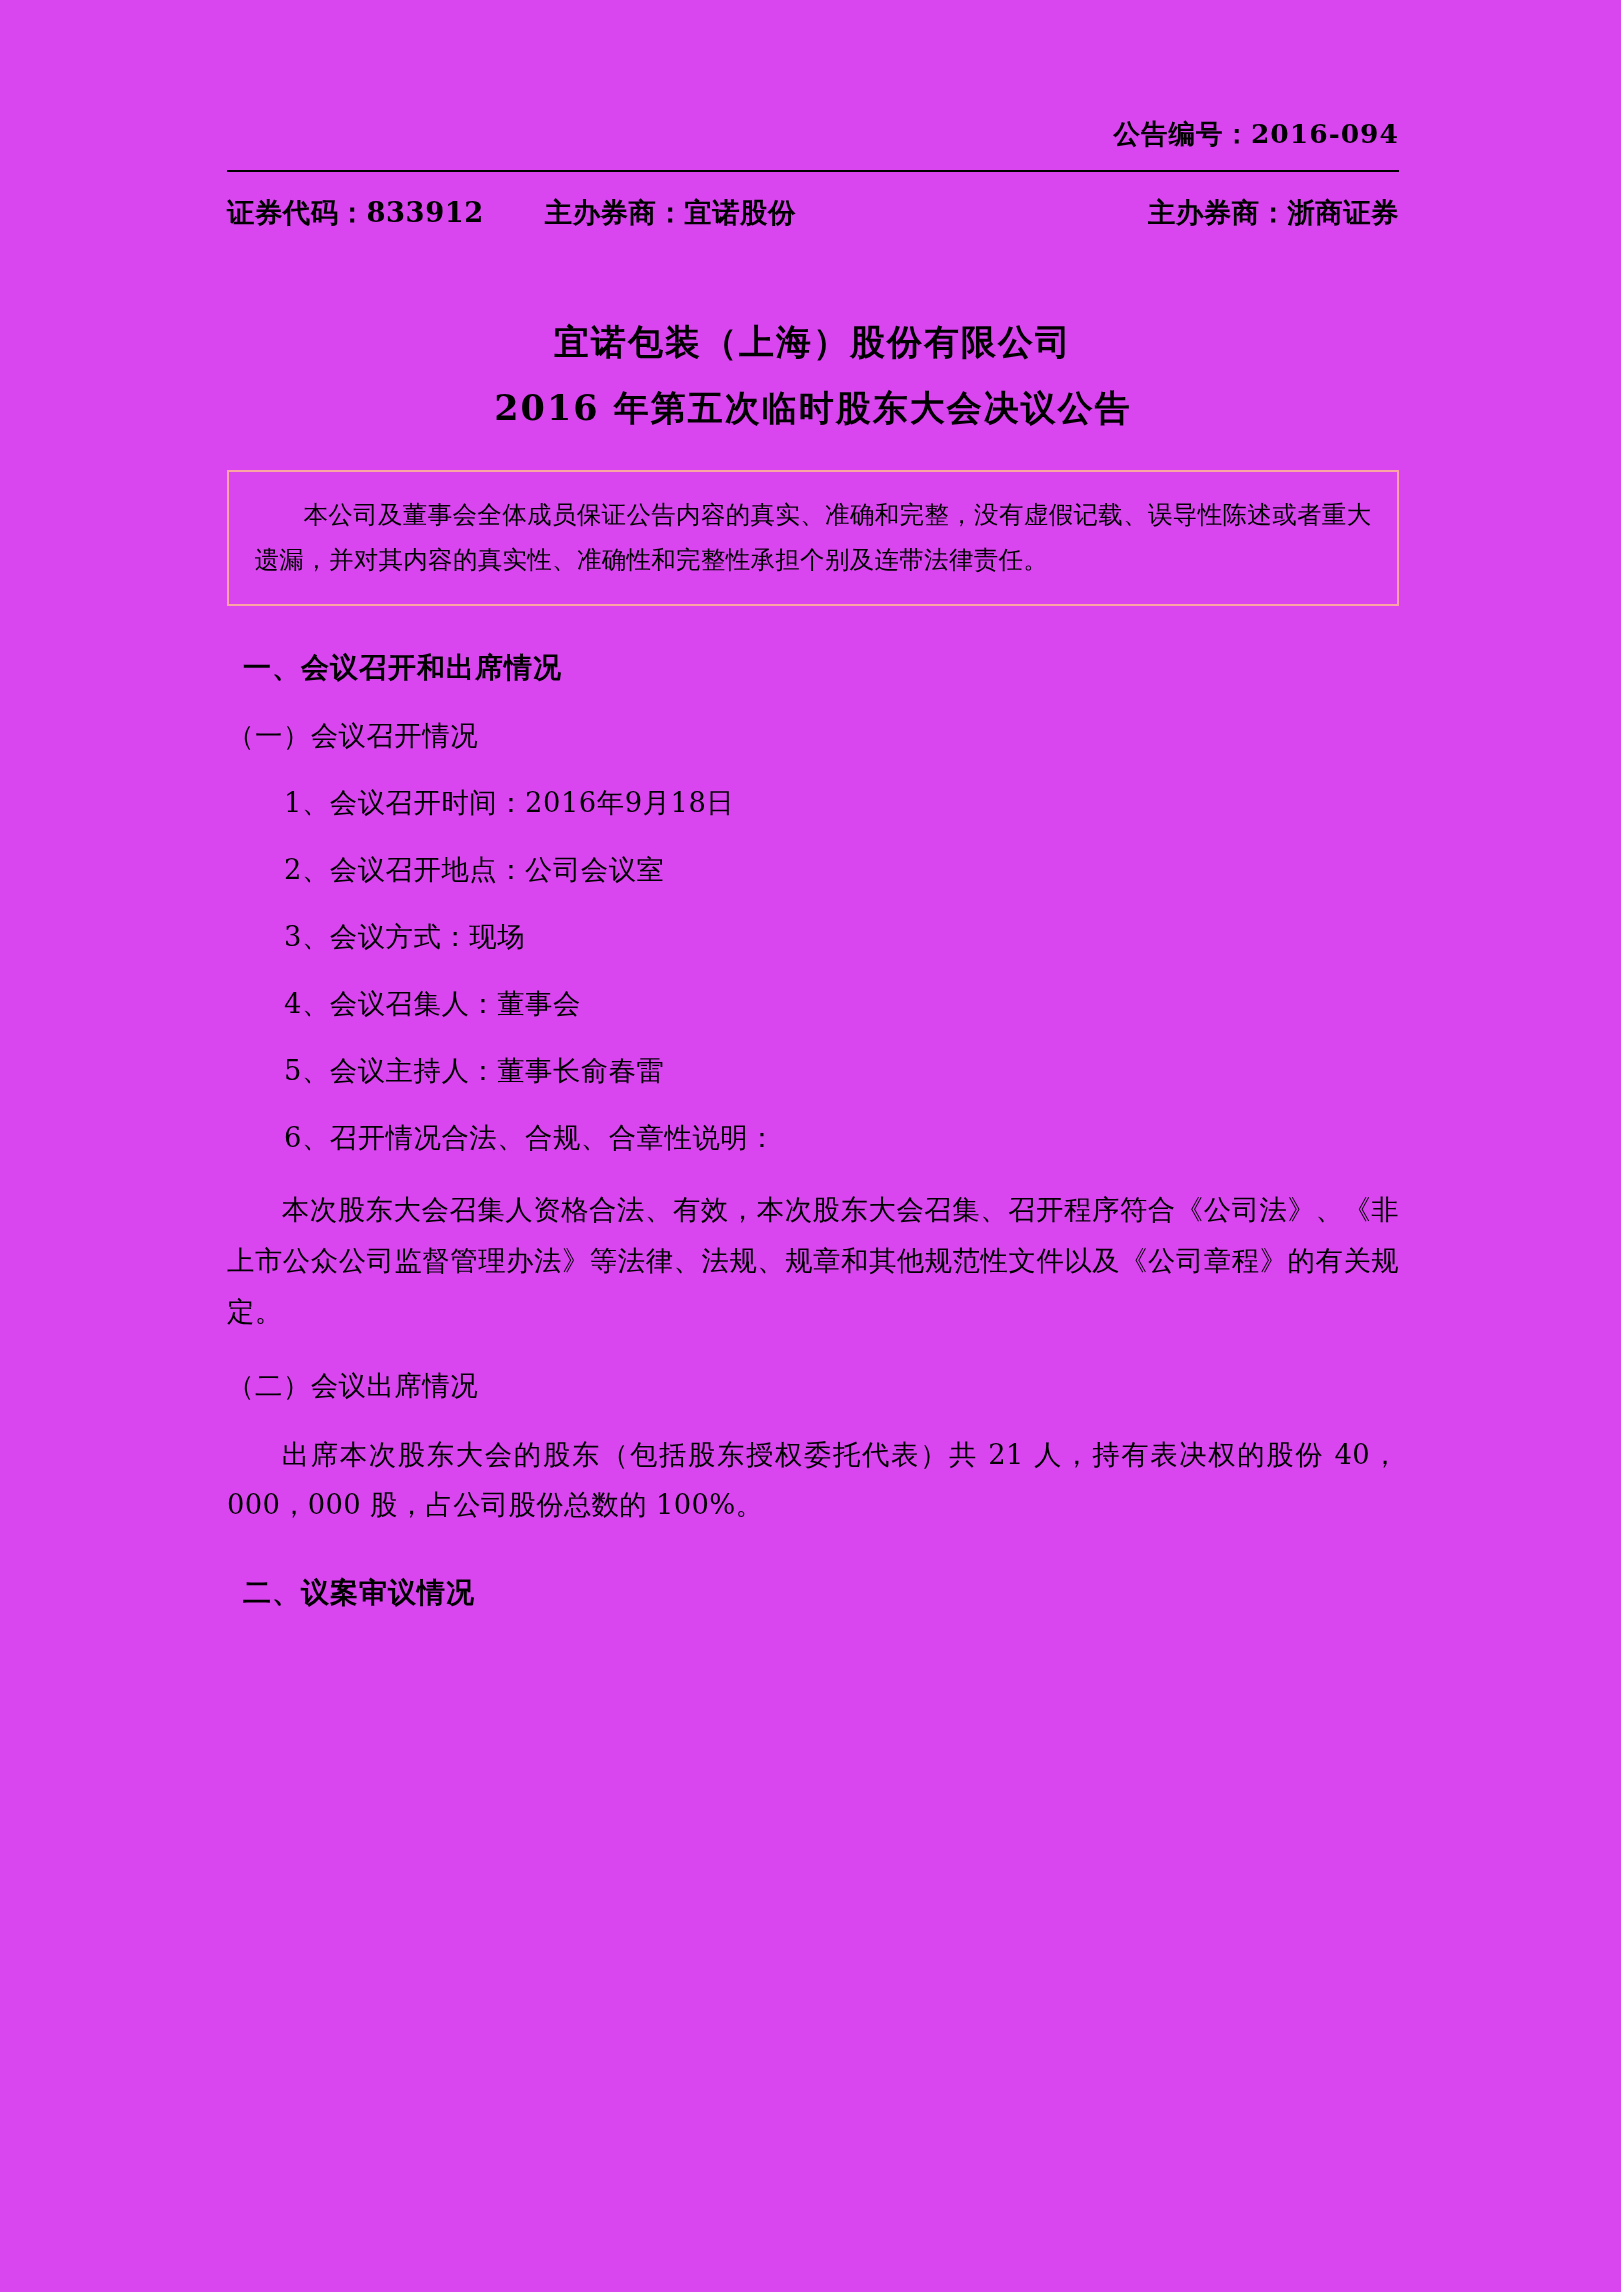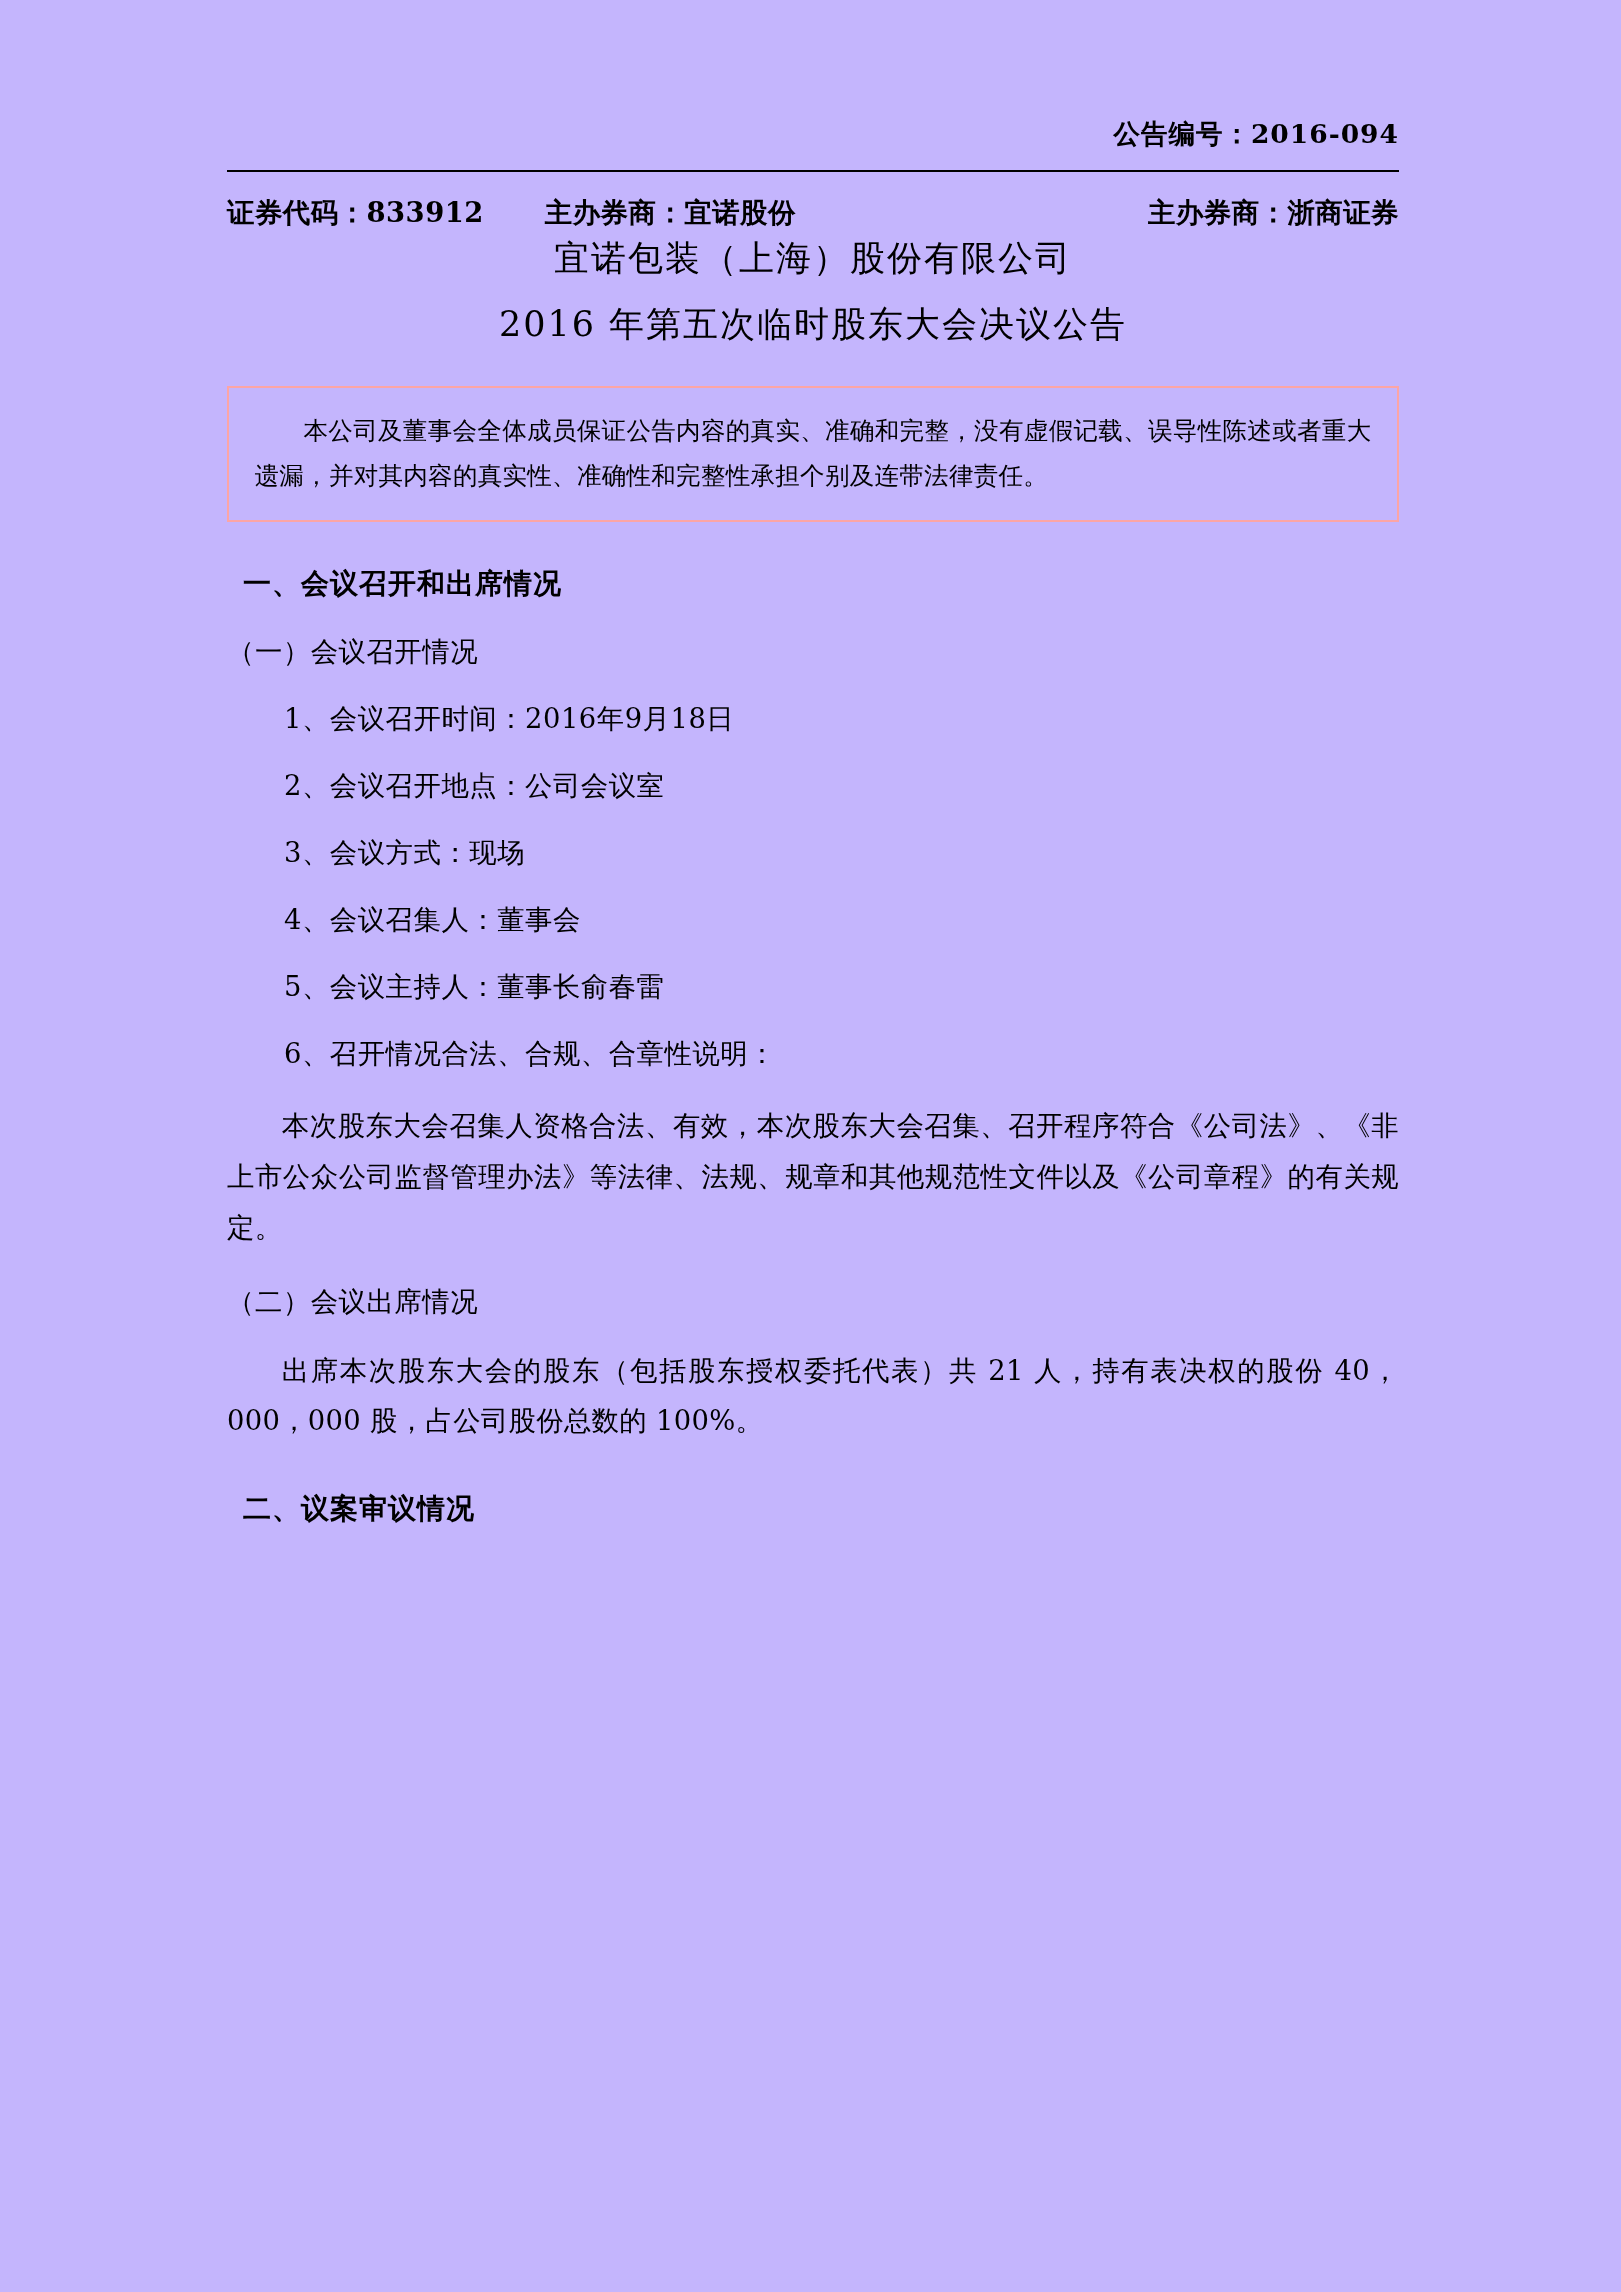--- a/index.html
+++ b/index.html
@@ -9,21 +9,21 @@
   }
   body {
     font-family: "DejaVu Serif", "Liberation Serif", serif;
     color: #000000;
   }
   .page {
     position: relative;
     width: 1621px;
     height: 2293px;
     margin: 0 auto;
-    background: #c4b5fd;
+    background: #d946ef;
     box-sizing: border-box;
     padding: 12px;
     overflow: hidden;
   }
   .content {
     position: absolute;
     left: 227px;
     top: 0;
     width: 1172px;
   }
@@ -57,22 +57,23 @@
     white-space: nowrap;
   }
   .code-row .c1 { flex: 0 0 auto; }
   .code-row .c2 { flex: 0 0 auto; margin-left: 61px; }
   .code-row .c3 { flex: 0 0 auto; margin-left: auto; }
 
   
   .doc-title {
     text-align: center;
     font-size: 35px;
-    font-weight: normal;
+    font-weight: bold;
     letter-spacing: 2px;
+    margin-top: 84px;
     line-height: 1.55;
   }
   .doc-title .line2 {
     margin-top: 11.8px;
   }
 
   
   .disclaimer {
     border: 2px solid #fca5a5;
     margin-top: 35px;

